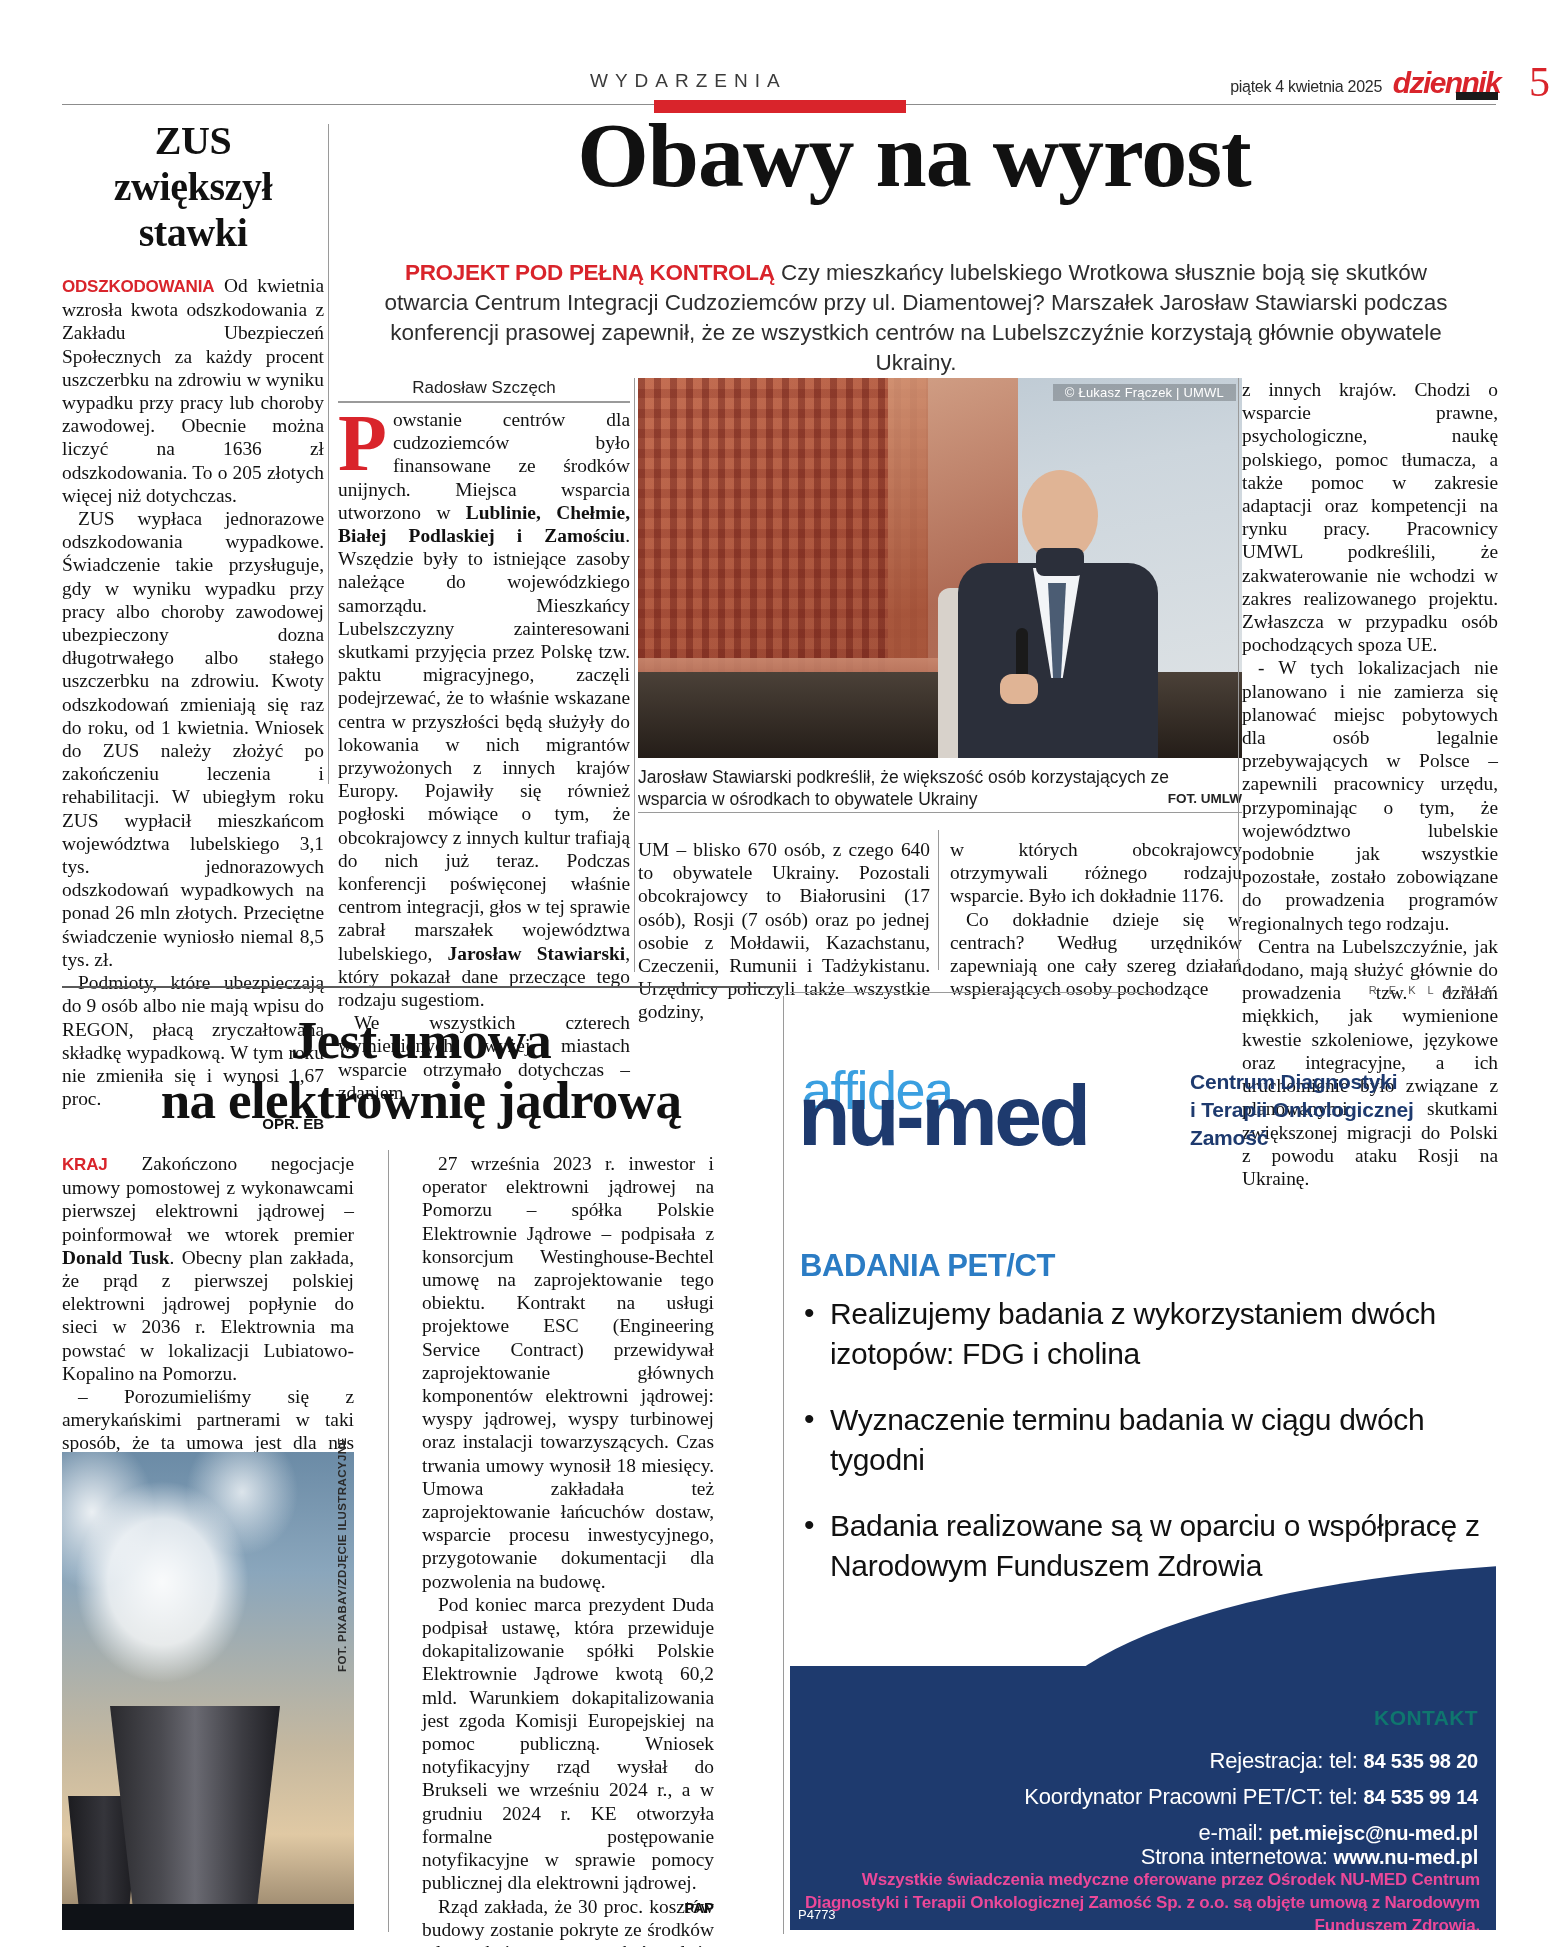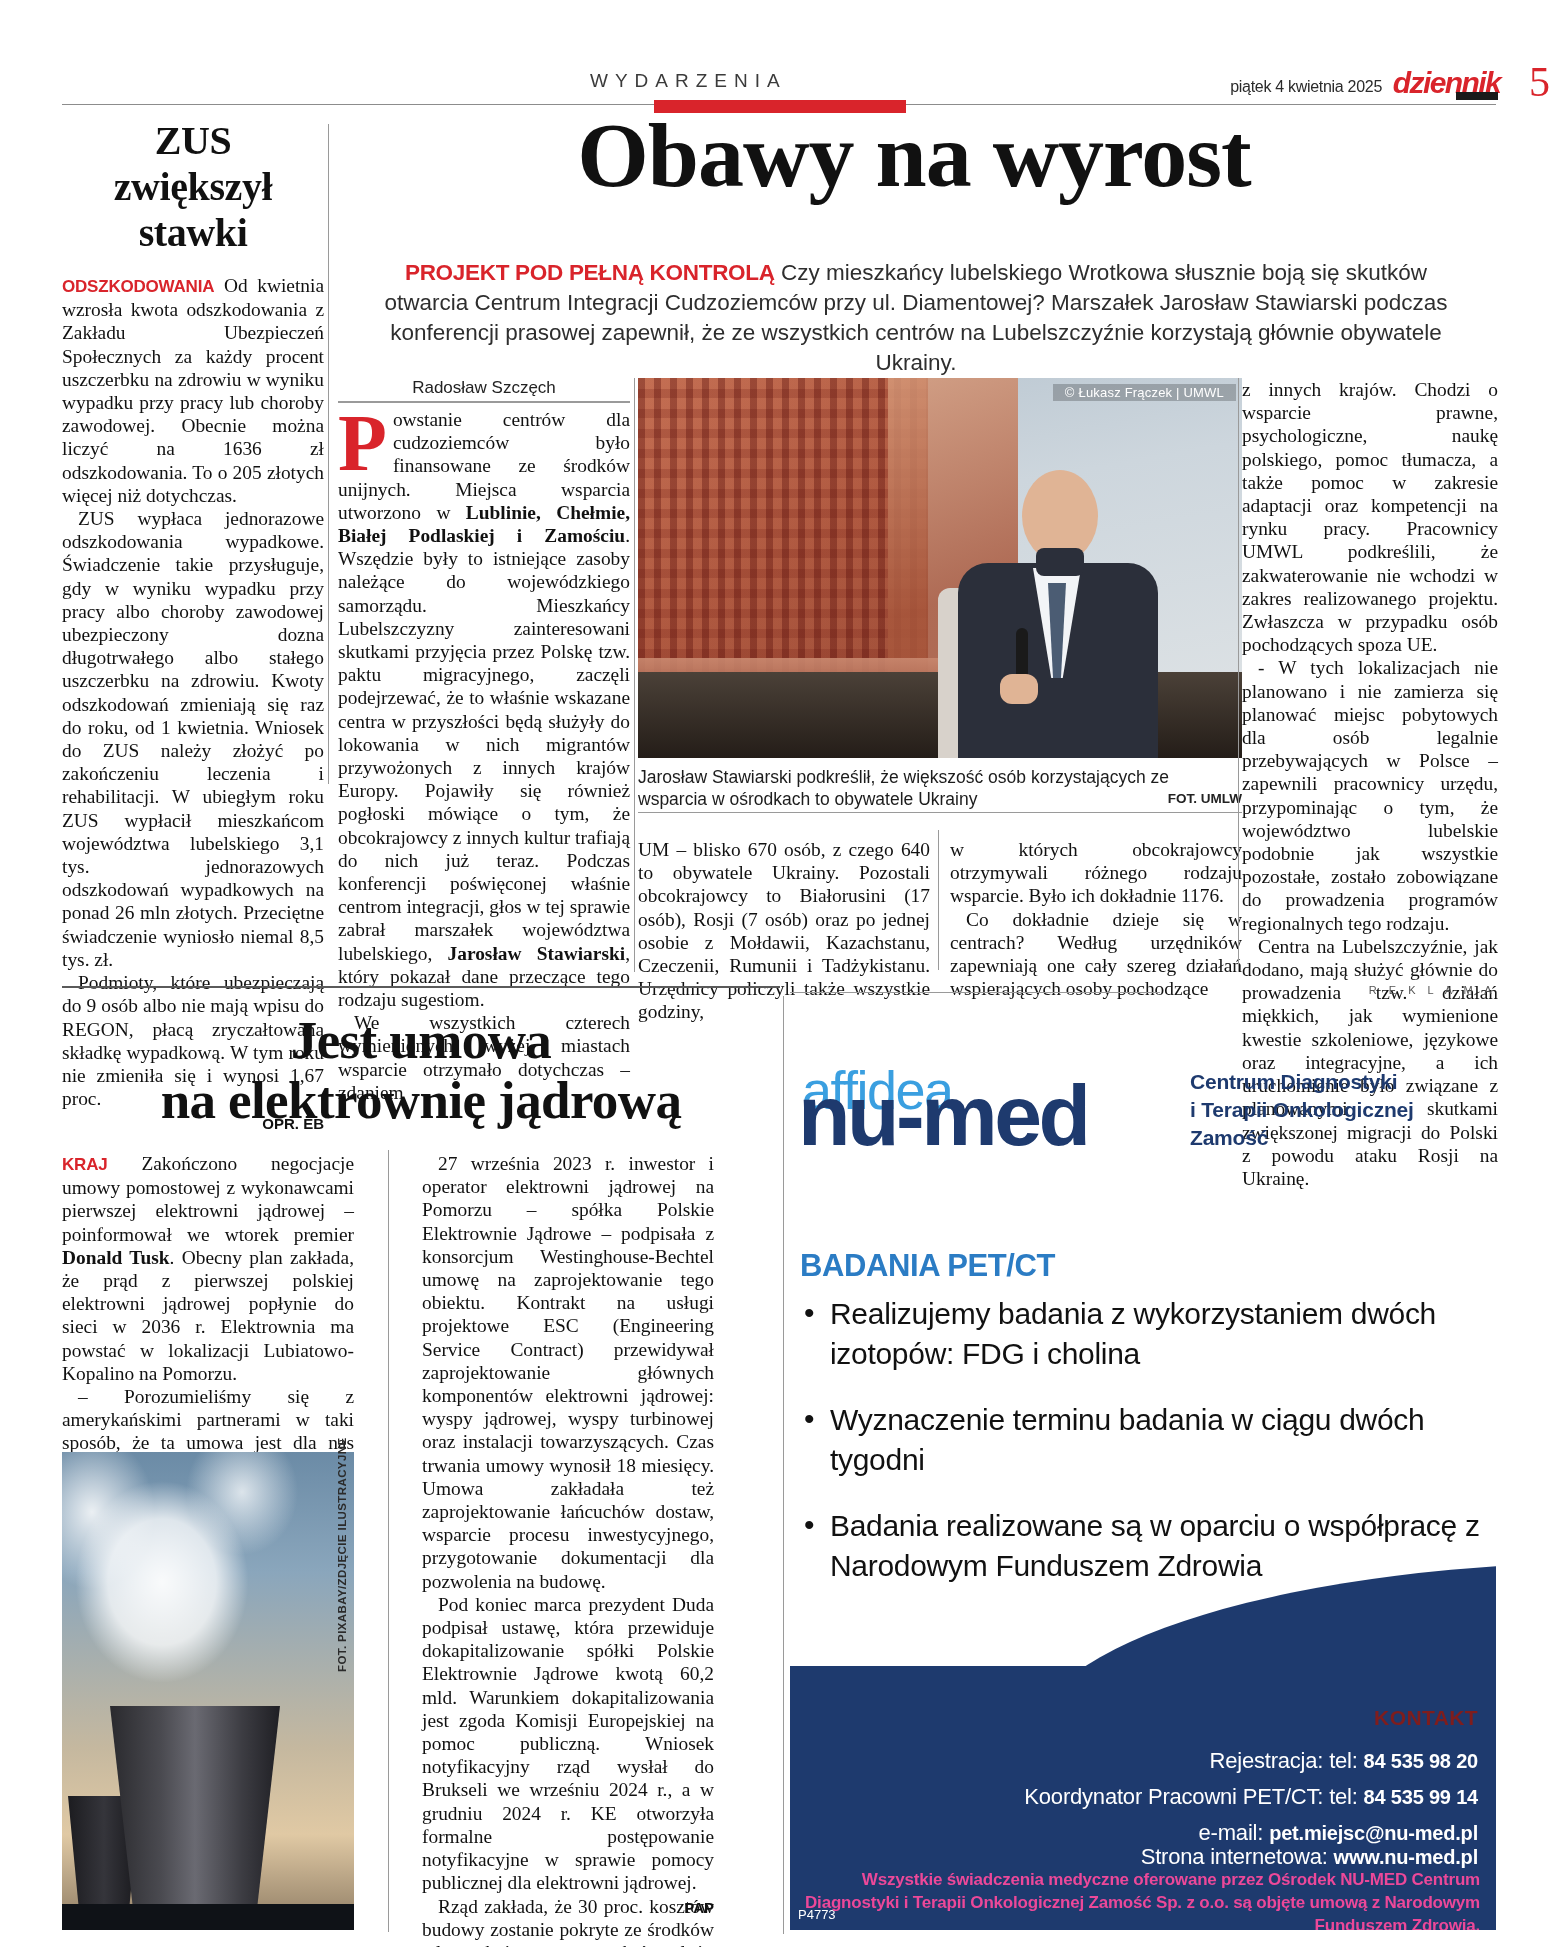--- a/index.html
+++ b/index.html
@@ -223,21 +223,21 @@
     background: #1e3a6e;
     border-radius: 0;
   }
   .ad-panel-curve {
     position: absolute; left: 0; top: 556px; width: 706px; height: 180px;
     background: #1e3a6e;
     clip-path: ellipse(84% 100% at 118% 100%);
   }
   .ad-kontakt {
     position: absolute; right: 18px; top: 700px;
-    font-family: "Liberation Sans", sans-serif; font-weight: 700; font-size: 21px; color: #7f1d1d; letter-spacing: .4px;
+    font-family: "Liberation Sans", sans-serif; font-weight: 700; font-size: 21px; color: #0f766e; letter-spacing: .4px;
   }
   .ad-line {
     position: absolute; right: 18px; font-family: "Liberation Sans", sans-serif;
     font-size: 22px; color: #ffffff; text-align: right; letter-spacing: -0.2px;
   }
   .ad-line b { font-weight: 700; font-size: 20px; }
   .ad-note {
     position: absolute; left: 14px; right: 16px; top: 862px;
     font-family: "Liberation Sans", sans-serif; font-weight: 700; font-size: 17px;
     line-height: 23px; color: #ec4899; text-align: right; letter-spacing: -0.2px;

